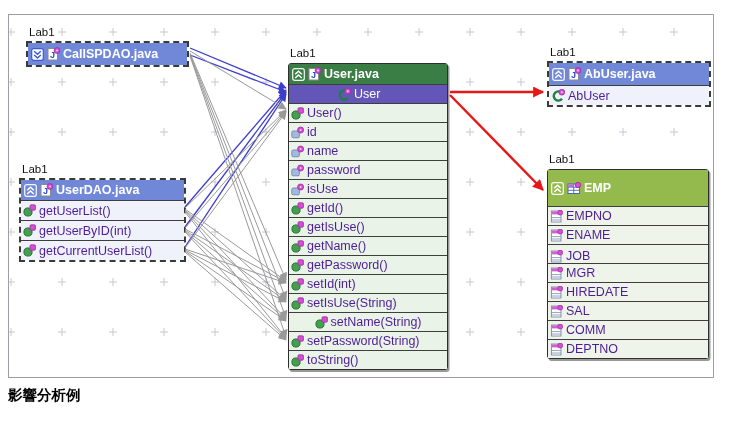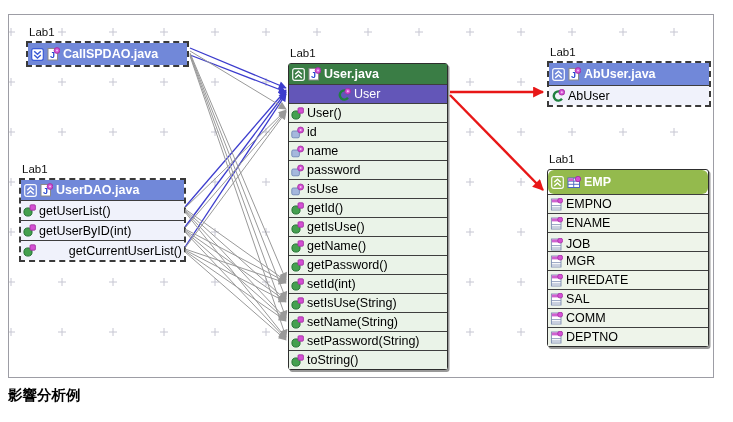--- a/index.html
+++ b/index.html
@@ -11,21 +11,21 @@
   #grid-svg{z-index:0;}
   #boxes{position:absolute;left:0;top:0;width:100%;height:100%;z-index:2;}
   .uml-box{position:absolute;background:#fff;box-sizing:border-box;}
   .uml-box.solid{border:1.5px solid #2e2e2e;border-radius:3px;
                  box-shadow:1.5px 2px 0 rgba(70,70,70,.55);}
   .uml-box.dashed{border:2px dashed #3a3a3a;}
   .pkg-label{position:absolute;top:-17px;left:1px;font-size:11.5px;color:#111;white-space:nowrap;}
   .box-header{display:flex;align-items:center;gap:3px;padding:0 3px;
               color:#fff;font-weight:bold;font-size:12.5px;white-space:nowrap;box-sizing:border-box;}
   .member-row{display:flex;align-items:center;gap:3px;padding:0 2px;
-              font-size:12.5px;color:#000000;border-top:1px solid #3e3e3e;
+              font-size:12.5px;color:#4c1d95;border-top:1px solid #3e3e3e;
               white-space:nowrap;box-sizing:border-box;}
   .member-row.highlight{color:#fff;padding-left:48px;}
   .icon{display:inline-flex;flex:0 0 auto;align-items:center;}
   .caption{position:absolute;font-size:14.5px;font-weight:bold;color:#000;}
 </style>
 </head>
 <body>
 
 <div class="page">
   <div class="diagram-panel" id="panel" style="left: 8px; top: 14px; width: 704px; height: 362px;">
@@ -90,21 +90,21 @@
           </div>
           <div class="member-row" style="height: 20px; background: rgb(240, 242, 251);">
             <span class="icon">
               <svg width="13" height="13" viewBox="0 0 13 13">
                 <circle cx="5" cy="8" r="4.1" fill="#44a04f" stroke="#1d6b2c" stroke-width="0.9"></circle>
                 <rect x="7" y="0.8" width="5.4" height="5.4" rx="1" fill="#d44fd4" stroke="#9c2d9c" stroke-width="0.8"></rect>
               </svg>
             </span>
             <span>getUserByID(int)</span>
           </div>
-          <div class="member-row" style="height: 20px; background: rgb(240, 242, 251); justify-content: space-between;">
+          <div class="member-row" style="height: 20px; background: rgb(240, 242, 251);">
             <span class="icon">
               <svg width="13" height="13" viewBox="0 0 13 13">
                 <circle cx="5" cy="8" r="4.1" fill="#44a04f" stroke="#1d6b2c" stroke-width="0.9"></circle>
                 <rect x="7" y="0.8" width="5.4" height="5.4" rx="1" fill="#d44fd4" stroke="#9c2d9c" stroke-width="0.8"></rect>
               </svg>
             </span>
             <span>getCurrentUserList()</span>
           </div>
         </div>
         <div class="uml-box solid" style="left: 279px; top: 48px; width: 160px;">
@@ -233,21 +233,21 @@
           </div>
           <div class="member-row" style="height: 19px; background: rgb(234, 243, 232);">
             <span class="icon">
               <svg width="13" height="13" viewBox="0 0 13 13">
                 <circle cx="5" cy="8" r="4.1" fill="#44a04f" stroke="#1d6b2c" stroke-width="0.9"></circle>
                 <rect x="7" y="0.8" width="5.4" height="5.4" rx="1" fill="#d44fd4" stroke="#9c2d9c" stroke-width="0.8"></rect>
               </svg>
             </span>
             <span>setIsUse(String)</span>
           </div>
-          <div class="member-row" style="height: 19px; background: rgb(234, 243, 232);">
+          <div class="member-row" style="height: 19px; background: rgb(234, 243, 232); justify-content: center;">
             <span class="icon">
               <svg width="13" height="13" viewBox="0 0 13 13">
                 <circle cx="5" cy="8" r="4.1" fill="#44a04f" stroke="#1d6b2c" stroke-width="0.9"></circle>
                 <rect x="7" y="0.8" width="5.4" height="5.4" rx="1" fill="#d44fd4" stroke="#9c2d9c" stroke-width="0.8"></rect>
               </svg>
             </span>
             <span>setName(String)</span>
           </div>
           <div class="member-row" style="height: 19px; background: rgb(234, 243, 232);">
             <span class="icon">
@@ -294,21 +294,21 @@
                 <path d="M11 4.2 A4.6 4.6 0 1 0 11 9.8" fill="none" stroke="#1f8040" stroke-width="2.4"></path>
                 <circle cx="10.8" cy="3.2" r="2.9" fill="#d44fd4" stroke="#9c2d9c" stroke-width="0.8"></circle>
                 <circle cx="10.8" cy="3.2" r="1" fill="#f2c6f2"></circle>
               </svg>
             </span>
             <span>AbUser</span>
           </div>
         </div>
         <div class="uml-box solid" style="left: 538px; top: 154px; width: 162px;">
           <div class="pkg-label">Lab1</div>
-          <div class="box-header" style="background: rgb(148, 186, 77); height: 24px; border-radius: 6px;">
+          <div class="box-header" style="background: rgb(148, 186, 77); height: 36px;">
             <span class="icon">
               <svg width="13" height="13" viewBox="0 0 13 13">
                 <rect x="0.7" y="0.7" width="11.6" height="11.6" rx="2" fill="none" stroke="rgba(255,255,255,0.95)" stroke-width="1.2"></rect>
                 <path d="M3.2 6.2 L6.5 3.2 L9.8 6.2" fill="none" stroke="#fff" stroke-width="1.5"></path>
                 <path d="M3.2 10 L6.5 7 L9.8 10" fill="none" stroke="#fff" stroke-width="1.5"></path>
               </svg>
             </span>
             <span class="icon">
               <svg width="14" height="13" viewBox="0 0 14 13">
                 <rect x="1" y="2" width="11.5" height="9.5" fill="#fff" stroke="#4a66c0" stroke-width="1"></rect>

